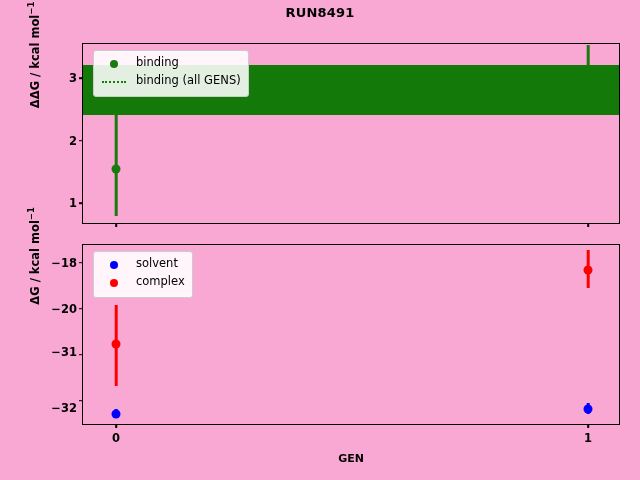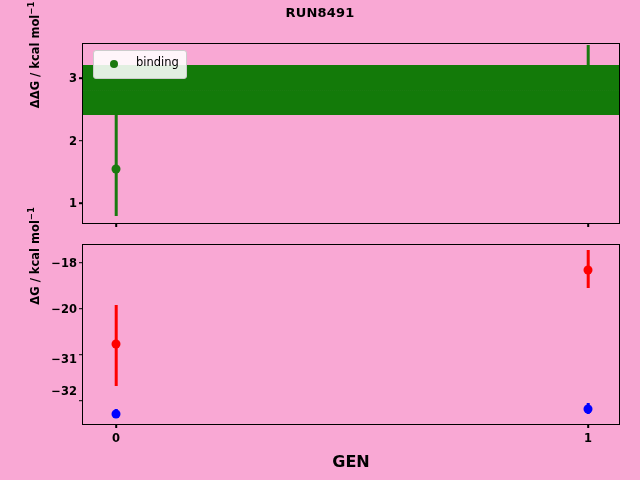--- a/index.html
+++ b/index.html
@@ -27,21 +27,21 @@
   .xtickmark{position:absolute;top:100%;width:1.6px;height:4px;background:#000;transform:translateX(-50%);}
   .xtick{position:absolute;top:100%;margin-top:7px;transform:translateX(-50%);
          font-size:11.5px;font-weight:bold;color:#000;}
 
   
   .ylabel{position:absolute;transform-origin:50% 50%;transform:rotate(-90deg);
           font-size:11.5px;font-weight:bold;color:#000;white-space:nowrap;text-align:center;}
   #ylabel-top{left:-56px;top:47px;width:180px;}
   #ylabel-bottom{left:-56px;top:248px;width:180px;}
   .xlabel{position:absolute;left:82px;top:452px;width:538px;text-align:center;
-          font-size:16px;font-weight:bold;color:#000;}
+          font-size:11px;font-weight:bold;color:#000;}
 
   
   .band{position:absolute;left:0;width:100%;}
   .meanline{position:absolute;left:0;width:100%;height:0;border-top:1.5px dotted;}
   .errbar{position:absolute;width:2.6px;transform:translateX(-50%);}
   .marker{position:absolute;width:9px;height:9px;border-radius:50%;
           transform:translate(-50%,-50%);}
 
   
   .legend{position:absolute;background:rgba(255,255,255,0.88);
@@ -85,49 +85,69 @@
         <div class="xtickmark" style="left: 504.965px;"></div>
       </div>
 
     <div class="legend" id="legend-top">
         <div class="legend-row">
           <span class="legend-key">
             <span class="legend-dot" style="background: rgb(26, 122, 15);"></span>
           </span>
           <span class="legend-label">binding</span>
         </div>
+        <div class="legend-row">
+          <span class="legend-key">
+            <span class="legend-dash" style="border-top-color: rgb(26, 122, 15);"></span>
+          </span>
+          <span class="legend-label">binding (all GENS)</span>
+        </div>
       </div>
   </div>
   <div class="ylabel" id="ylabel-top"><span>ΔΔG / kcal mol</span><span class="sup">−1</span></div>
 
   <div class="axes" id="axes-bottom">
     <div class="plotclip" id="plot-bottom">
         <div class="errbar" style="left: 33.0351px; top: 163.959px; height: 9.2112px; background: rgb(0, 0, 255);"></div>
         <div class="marker" style="left: 33.0351px; top: 168.565px; background: rgb(0, 0, 255);"></div>
         <div class="errbar" style="left: 504.965px; top: 158.433px; height: 11.0534px; background: rgb(0, 0, 255);"></div>
         <div class="marker" style="left: 504.965px; top: 163.959px; background: rgb(0, 0, 255);"></div>
         <div class="errbar" style="left: 33.0351px; top: 59.8728px; height: 81.0585px; background: rgb(255, 0, 0);"></div>
         <div class="marker" style="left: 33.0351px; top: 99.4809px; background: rgb(255, 0, 0);"></div>
         <div class="errbar" style="left: 504.965px; top: 5.06616px; height: 37.7659px; background: rgb(255, 0, 0);"></div>
         <div class="marker" style="left: 504.965px; top: 25.3308px; background: rgb(255, 0, 0);"></div>
       </div>
     <div id="ticks-bottom">
-        <div class="ytick" style="top: 146px;">−32</div>
+        <div class="ytick" style="top: 163px;">−32</div>
         <div class="ytickmark" style="top: 155.669px;"></div>
-        <div class="ytick" style="top: 114px;">−31</div>
+        <div class="ytick" style="top: 107px;">−31</div>
         <div class="ytickmark" style="top: 109.613px;"></div>
         <div class="ytick" style="top: 63.5573px;">−20</div>
         <div class="ytickmark" style="top: 63.5573px;"></div>
         <div class="ytick" style="top: 17.5013px;">−18</div>
         <div class="ytickmark" style="top: 17.5013px;"></div>
       </div>
     <div id="xticks-bottom">
         <div class="xtickmark" style="left: 33.0351px;"></div>
         <div class="xtick" style="left: 33.0351px;">0</div>
         <div class="xtickmark" style="left: 504.965px;"></div>
         <div class="xtick" style="left: 504.965px;">1</div>
       </div>
 
+    <div class="legend" id="legend-bottom">
+        <div class="legend-row">
+          <span class="legend-key">
+            <span class="legend-dot" style="background: rgb(0, 0, 255);"></span>
+          </span>
+          <span class="legend-label">solvent</span>
+        </div>
+        <div class="legend-row">
+          <span class="legend-key">
+            <span class="legend-dot" style="background: rgb(255, 0, 0);"></span>
+          </span>
+          <span class="legend-label">complex</span>
+        </div>
+      </div>
   </div>
   <div class="ylabel" id="ylabel-bottom"><span>ΔG / kcal mol</span><span class="sup">−1</span></div>
 
   <div class="xlabel">GEN</div>
 </div>
 
 </body></html>

